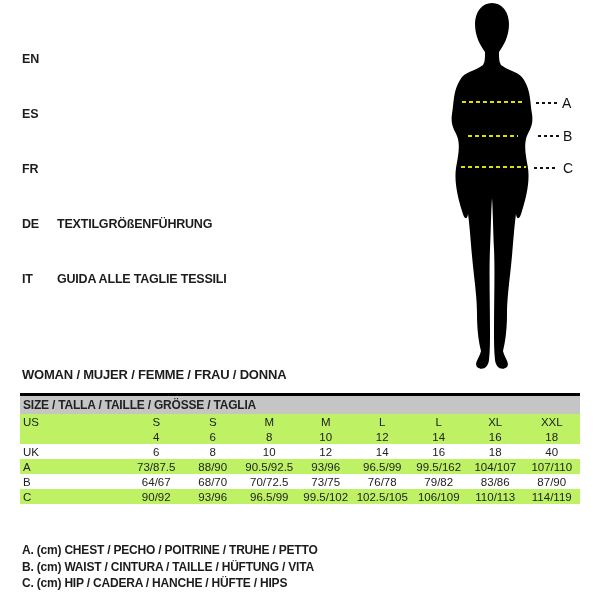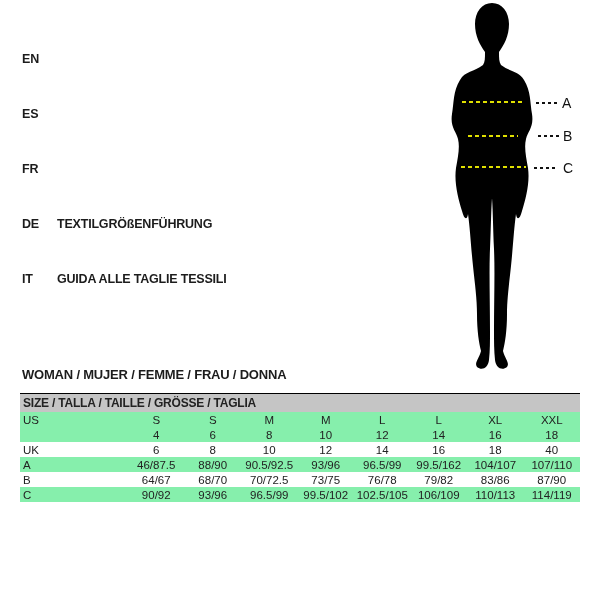--- a/index.html
+++ b/index.html
@@ -23,27 +23,27 @@
 
   
   .woman-title { position:absolute; top:367px; left:22px; font-weight:bold; font-size:13px; letter-spacing:-0.2px; }
 
   
   .size-table {
     position:absolute; top:393px; left:20px; width:560px;
     border-collapse:collapse; table-layout:fixed; font-size:11.5px;
   }
   .size-table th {
-    background:#c5c5c5; border-top:1px solid #000000;
+    background:#c5c5c5; border-top:3px solid #000000;
     text-align:left; font-weight:bold; font-size:12px; letter-spacing:-0.2px;
     height:16px; padding:1px 0 1px 3px; color:#222;
   }
   .size-table td { height:15px; padding:0; text-align:center; font-weight:normal; color:#222; white-space:nowrap; }
   .size-table td.row-label { text-align:left; padding-left:3px; }
-  .size-table tr.striped { background:#86efac;margin-top:32px; }
+  .size-table tr.striped { background:#bef264;margin-top:32px; }
   .col-label { width:108px; }
 
   
   .legend { position:absolute; top:542px; left:22px; }
   .legend-line { font-weight:bold; font-size:12px; line-height:16.5px; letter-spacing:-0.2px; }
 </style>
 </head>
 <body>
 
 <div class="page">
@@ -177,21 +177,21 @@
           <td>10</td>
           <td>12</td>
           <td>14</td>
           <td>16</td>
           <td>18</td>
           <td>40</td>
         </tr>
 
         <tr class="striped">
           <td class="row-label">A</td>
-        <td>46/87.5</td>
+        <td>73/87.5</td>
           <td>88/90</td>
           <td>90.5/92.5</td>
           <td>93/96</td>
           <td>96.5/99</td>
           <td>99.5/162</td>
           <td>104/107</td>
           <td>107/110</td>
         </tr>
 
         <tr>
@@ -213,14 +213,22 @@
           <td>96.5/99</td>
           <td>99.5/102</td>
           <td>102.5/105</td>
           <td>106/109</td>
           <td>110/113</td>
           <td>114/119</td>
         </tr>
       </tbody>
   </table>
 
+  <div class="legend">
+
+      <div class="legend-line">A. (cm) CHEST / PECHO / POITRINE / TRUHE / PETTO</div>
+
+      <div class="legend-line">B. (cm) WAIST / CINTURA / TAILLE / HÜFTUNG / VITA</div>
+
+      <div class="legend-line">C. (cm) HIP / CADERA / HANCHE / HÜFTE / HIPS</div>
+    </div>
 
 </div>
 
 </body></html>

